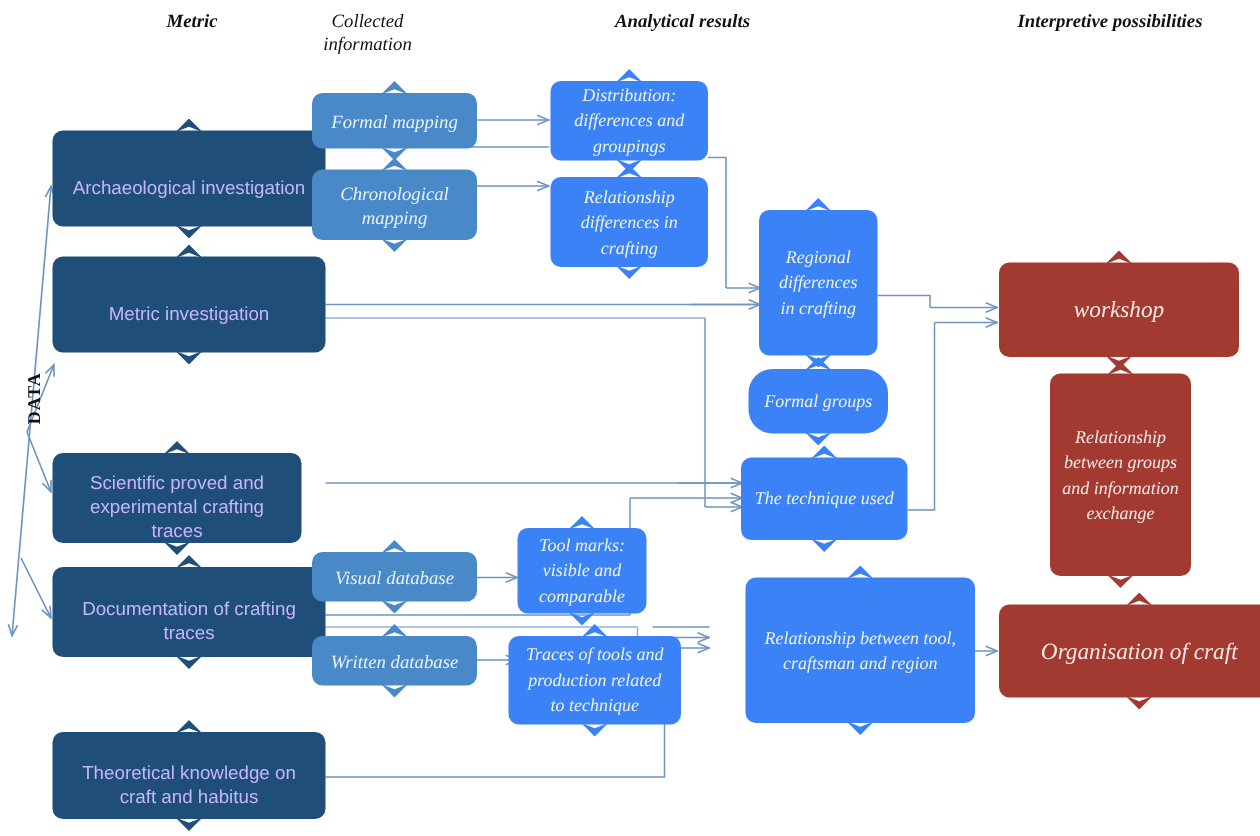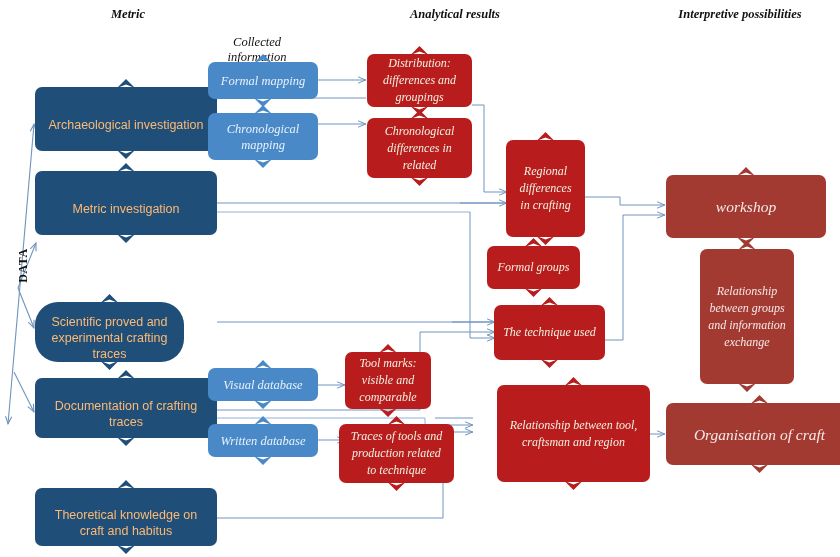--- a/index.html
+++ b/index.html
@@ -62,31 +62,31 @@
     clip-path:polygon(0% 0%, 50% 100%, 100% 0%, 50% 38%);
   }
 
   .node.blue-dark{
     background:#1F4E79;
     color:#121212;
     font-family:"Liberation Sans", sans-serif;
     font-size:12.5px;
     line-height:16px;
   }
-  .node.blue-dark .lbl{ color:#fdba74;margin-top:12px; }
+  .node.blue-dark .lbl{ color:#c4b5fd;margin-top:12px; }
   .node.blue-light{
     background:#4A89C8;
     color:#e9f1fa;
     font-family:"Liberation Serif", serif;
     font-style:italic;
     font-size:12.5px;
     line-height:16px;
   }
   .node.green{
-    background:#b91c1c;
+    background:#3b82f6;
     color:#eef3e3;
     font-family:"Liberation Serif", serif;
     font-style:italic;
     font-size:12px;
     line-height:17px;
   }
   .node.red{
     background:#A33A32;
     color:#f5e9e8;
     font-family:"Liberation Serif", serif;
@@ -139,21 +139,21 @@
     white-space:nowrap;
   }
 </style>
 </head>
 <body>
 
 <div id="canvas">
 
   <div class="col-head bold" style="left:48px;top:7px;width:160px;">Metric</div>
 
-  <div class="col-head" style="left:192px;top:7px;width:130px;margin-top:28px;">
+  <div class="col-head" style="left:180px;top:7px;width:130px;">
     <div>Collected</div>
     <div>information</div>
   </div>
 
   <div class="col-head bold" style="left:370px;top:7px;width:170px;">Analytical results</div>
 
   <div class="col-head bold" style="left:640px;top:7px;width:200px;">Interpretive possibilities</div>
 
   <svg id="wires" viewBox="0 0 840 557">
     <defs>
@@ -227,21 +227,21 @@
   <div class="data-label">DATA</div>
 
   <div class="node blue-dark" style="left:35px;top:87px;width:182px;height:64px;">
     <span class="lbl">Archaeological investigation</span>
   </div>
 
   <div class="node blue-dark" style="left:35px;top:171px;width:182px;height:64px;align-items:center;">
     <span class="lbl">Metric investigation</span>
   </div>
 
-  <div class="node blue-dark" style="left:35px;top:302px;width:149px;height:60px;border-radius:23px;">
+  <div class="node blue-dark" style="left:35px;top:302px;width:166px;height:60px;">
     <span class="lbl">Scientific proved and experimental crafting traces</span>
   </div>
 
   <div class="node blue-dark" style="left:35px;top:378px;width:182px;height:60px;">
     <span class="lbl">Documentation of crafting traces</span>
   </div>
 
   <div class="node blue-dark" style="left:35px;top:488px;width:182px;height:58px;">
     <span class="lbl">Theoretical knowledge on craft and habitus</span>
   </div>
@@ -260,28 +260,28 @@
 
   <div class="node blue-light" style="left:208px;top:424px;width:110px;height:33px;">
     <span class="lbl">Written database</span>
   </div>
 
   <div class="node green" style="left:367px;top:54px;width:105px;height:53px;">
     <span class="lbl">Distribution: differences and groupings</span>
   </div>
 
   <div class="node green" style="left:367px;top:118px;width:105px;height:60px;">
-    <span class="lbl">Chronological differences in related</span>
+    <span class="lbl">Relationship differences in crafting</span>
   </div>
 
   <div class="node green" style="left:506px;top:140px;width:79px;height:97px;">
     <span class="lbl">Regional differences in crafting</span>
   </div>
 
-  <div class="node green" style="left:487px;top:246px;width:93px;height:43px;">
+  <div class="node green" style="left:499px;top:246px;width:93px;height:43px;border-radius:16px;">
     <span class="lbl">Formal groups</span>
   </div>
 
   <div class="node green" style="left:494px;top:305px;width:111px;height:55px;">
     <span class="lbl">The technique used</span>
   </div>
 
   <div class="node green" style="left:345px;top:352px;width:86px;height:57px;">
     <span class="lbl">Tool marks: visible and comparable</span>
   </div>

